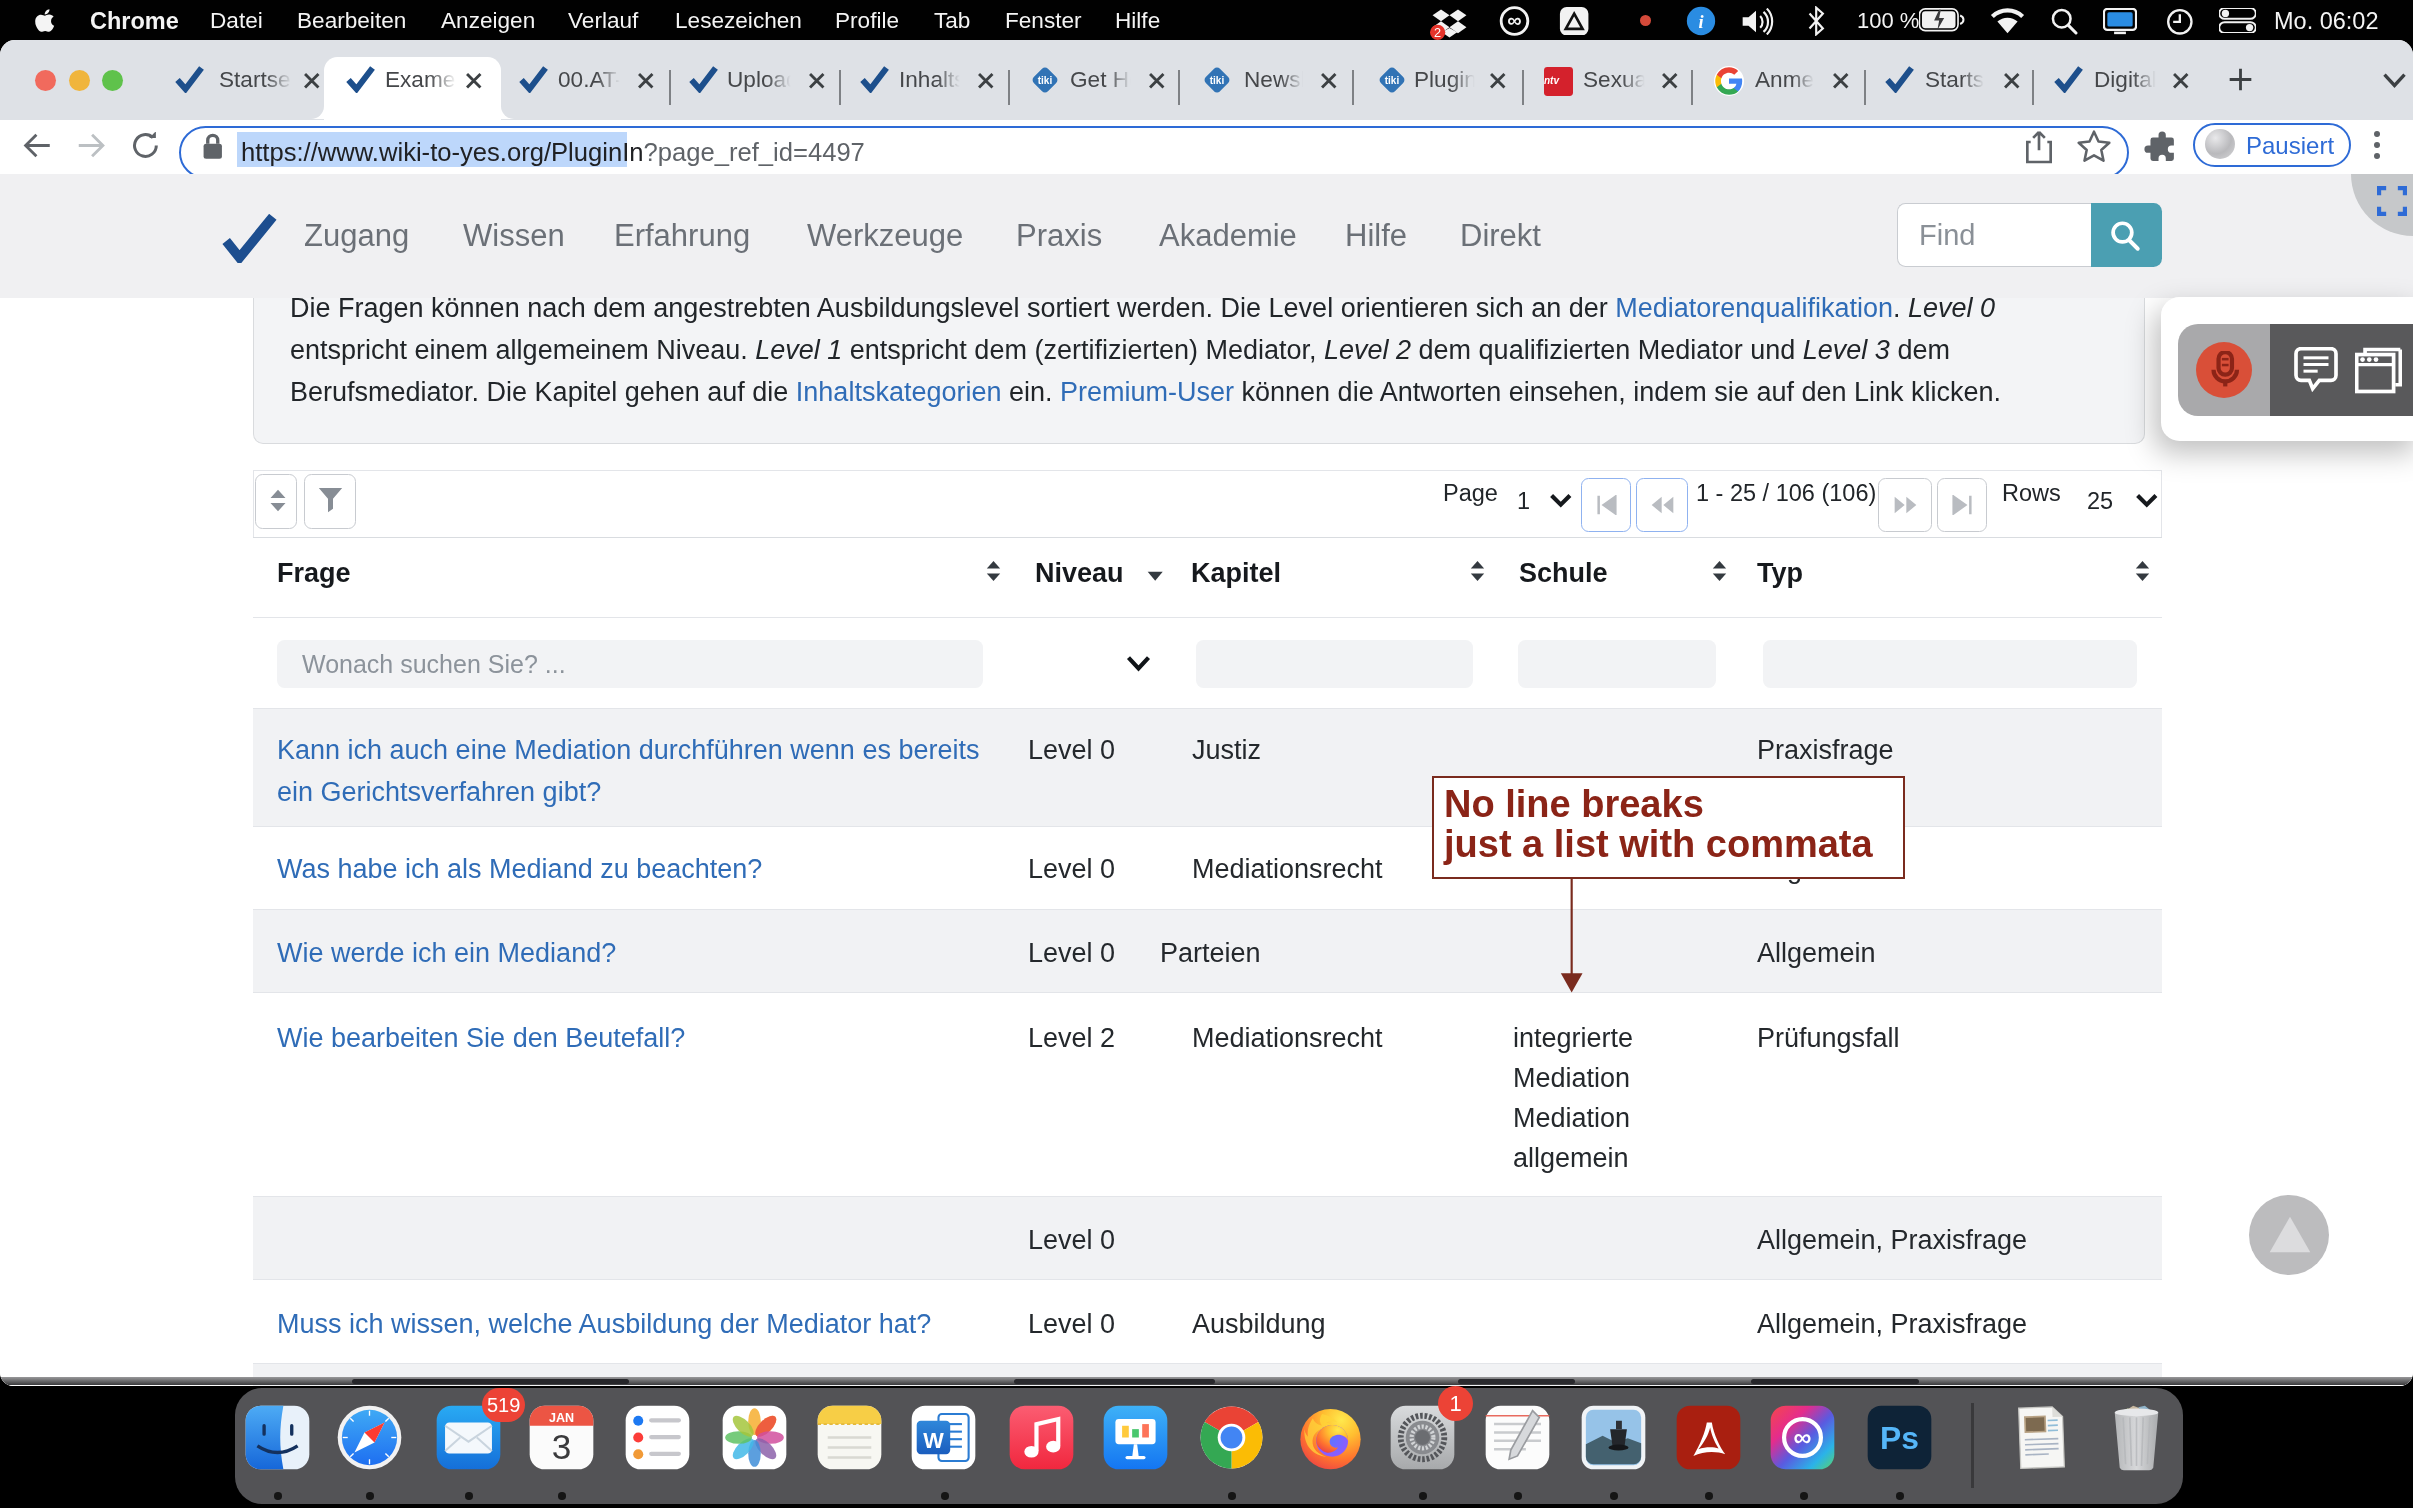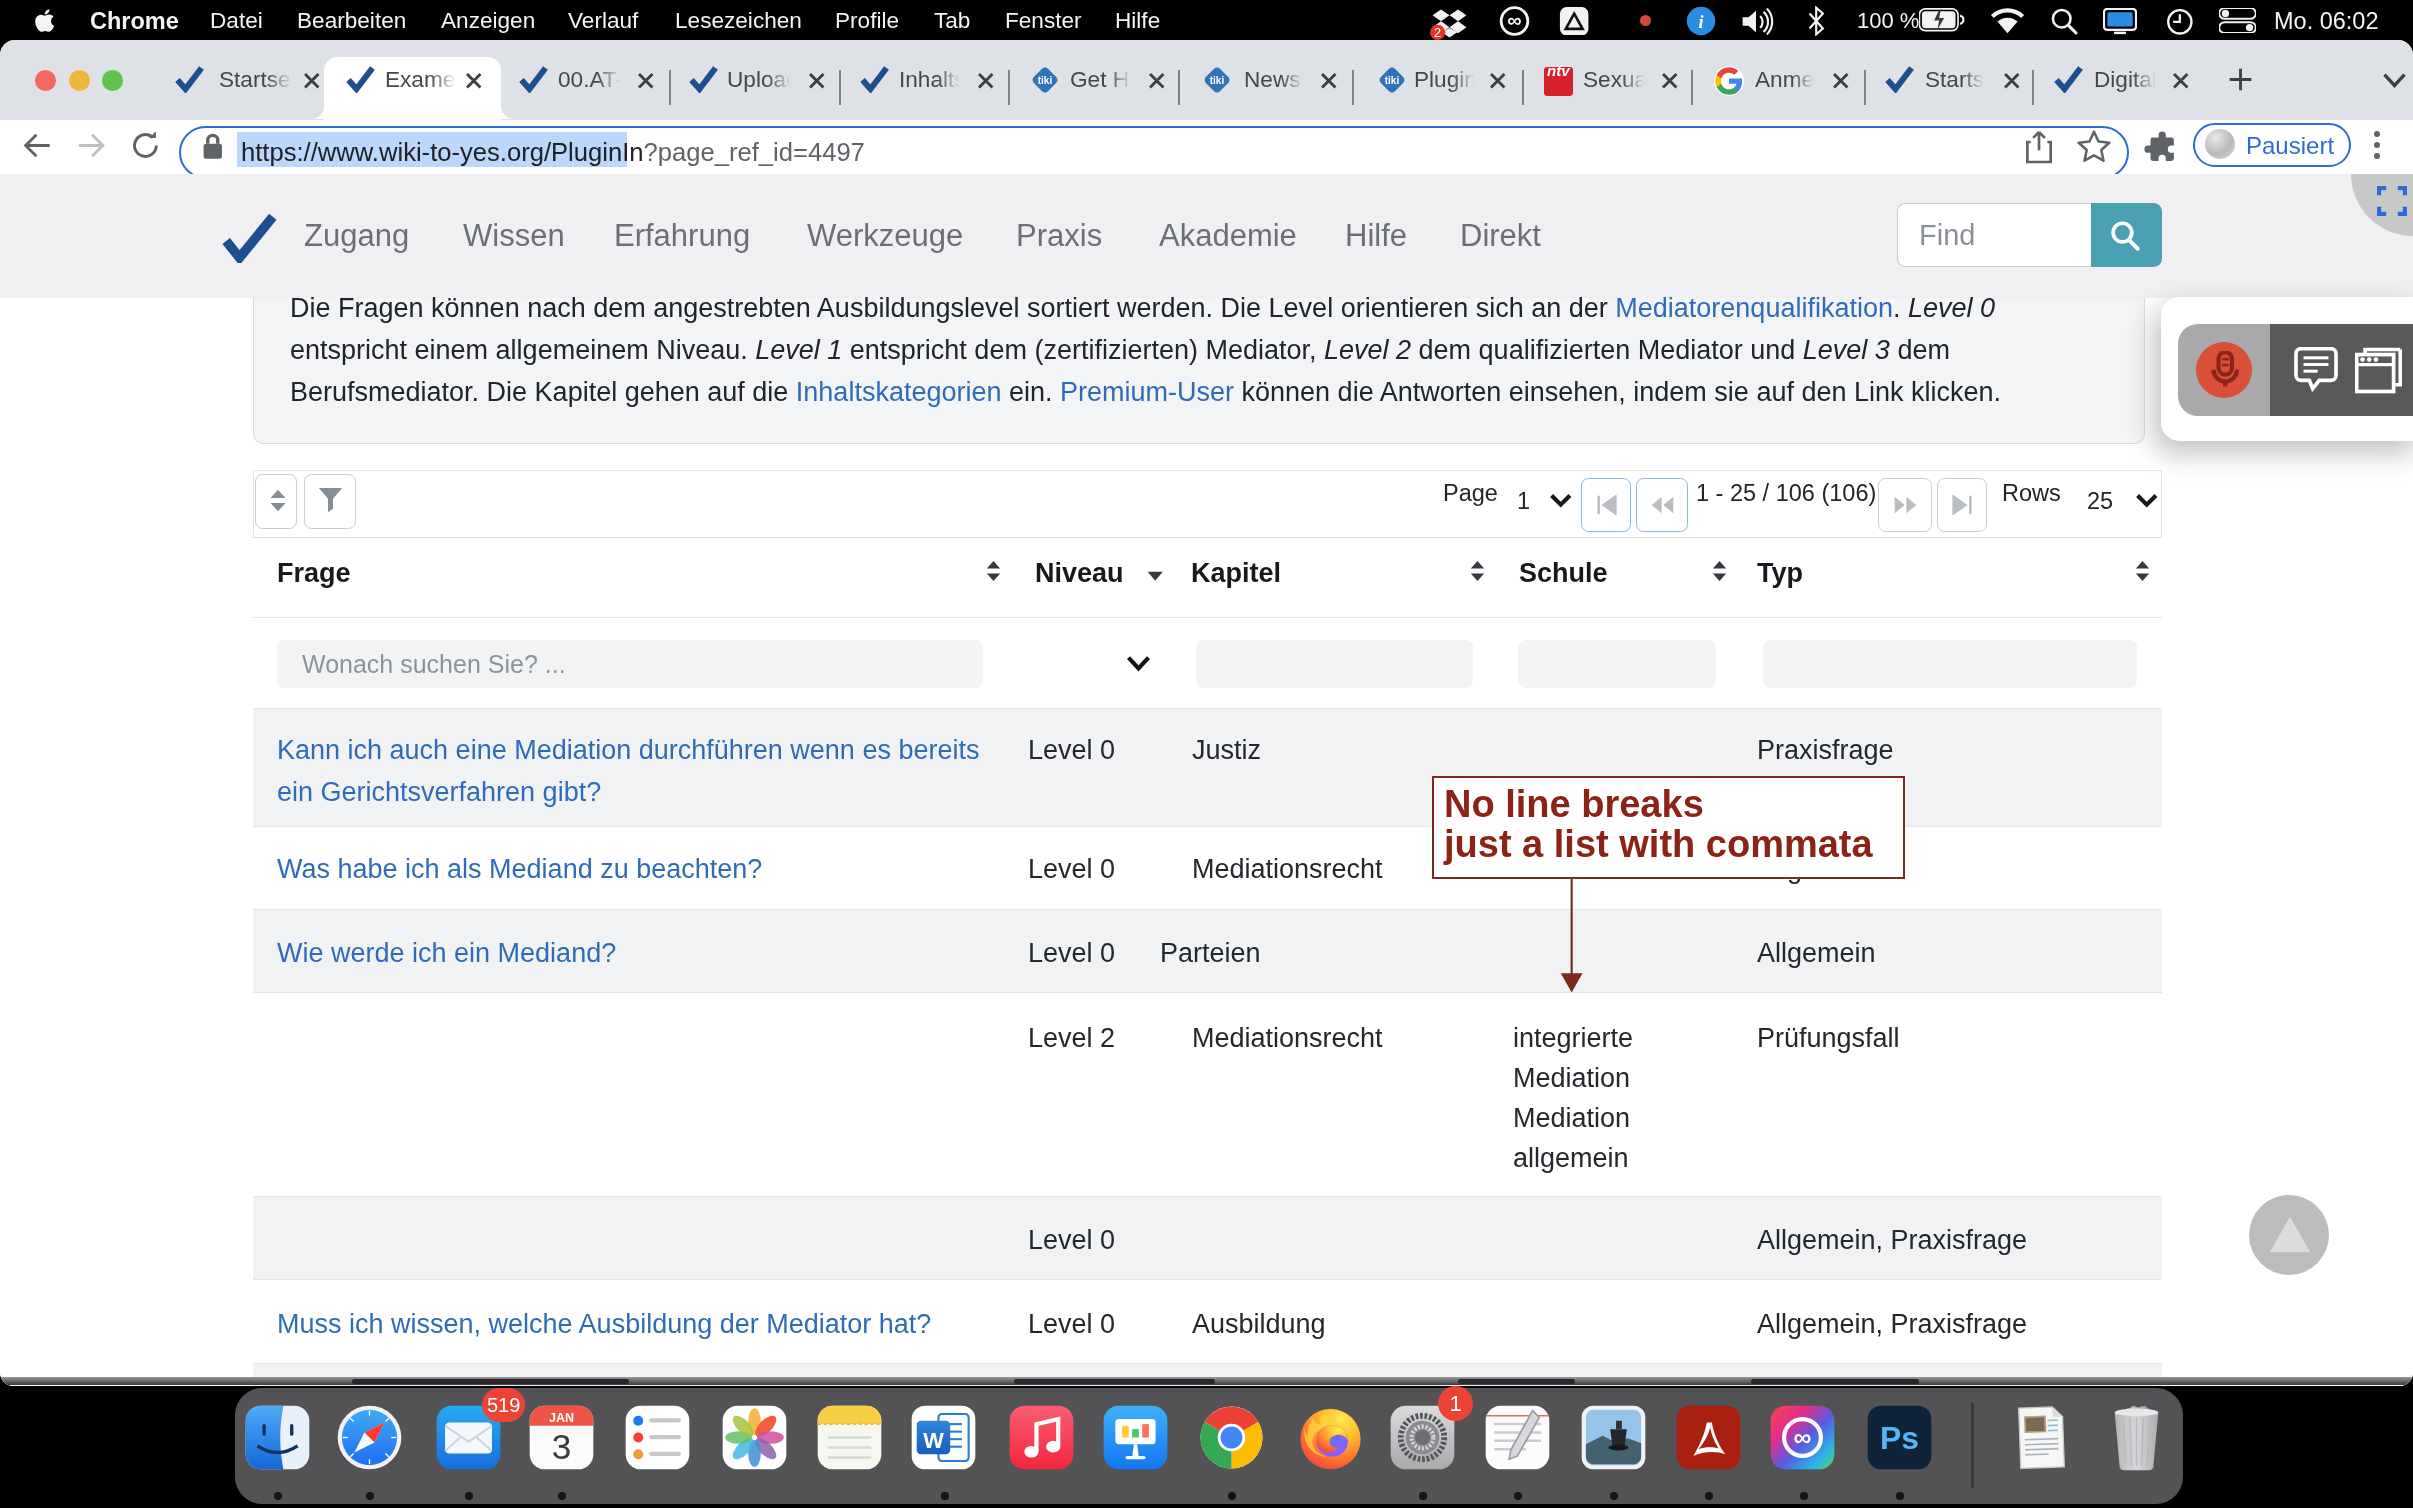--- a/index.html
+++ b/index.html
@@ -216,21 +216,21 @@
       <svg class="abs tiki" style="left:1377px;top:25px" viewBox="0 0 36 36">
           <rect x="6" y="6" width="24" height="24" rx="5" fill="#3173b5" transform="rotate(45 18 18)"></rect>
           <text x="18" y="23" font-size="12" fill="#fff" text-anchor="middle" font-family="Liberation Sans" font-weight="bold">tiki</text>
         </svg>
       <div class="tab-t fade" style="left:1414px;width:64px">PluginIn</div>
         <div class="tabx" style="left:1486px"><svg viewBox="0 0 28 28" width="23.5" height="23.5">
             <path d="M6 6 L22 22 M22 6 L6 22" stroke="#3c4043" stroke-width="3.4"></path>
           </svg></div>
       <div class="sep" style="left:1522px"></div>
       <div class="abs" style="left:1544px;top:27px;width:28.5px;height:28.5px;background:#d4212c;border-radius:3.4px"></div>
-      <div class="abs" style="left:1544px;top:17px;width:28.5px;height:28.5px;line-height:28.5px;text-align:center;color:#fff;font-size:15px;font-weight:bold;font-style:italic">ntv</div>
+      <div class="abs" style="left:1544px;top:27px;width:28.5px;height:28.5px;line-height:28.5px;color:#fff;font-size:10px;font-weight:bold;font-style:italic">ntv</div>
       <div class="tab-t fade" style="left:1583px;width:65px">Sexuali</div>
         <div class="tabx" style="left:1658px"><svg viewBox="0 0 28 28" width="23.5" height="23.5">
             <path d="M6 6 L22 22 M22 6 L6 22" stroke="#3c4043" stroke-width="3.4"></path>
           </svg></div>
       <div class="sep" style="left:1691px"></div>
       <svg class="abs" style="left:1714px;top:26px" width="30" height="30" viewBox="0 0 48 48">
         <circle cx="24" cy="24" r="24" fill="#fff"></circle>
         <path fill="#4285F4" d="M45.1 24.5c0-1.6-.1-3.1-.4-4.5H24v8.5h11.8c-.5 2.8-2.1 5.1-4.4 6.7v5.5h7.1c4.2-3.8 6.6-9.5 6.6-16.2z"></path>
         <path fill="#34A853" d="M24 46c5.9 0 10.9-2 14.5-5.3l-7.1-5.5c-2 1.3-4.5 2.1-7.4 2.1-5.7 0-10.5-3.8-12.2-9h-7.3v5.7C8.1 41.2 15.5 46 24 46z"></path>
         <path fill="#FBBC05" d="M11.8 28.3c-.4-1.3-.7-2.8-.7-4.3s.2-3 .7-4.3v-5.7H4.5C3 17.1 2 20.4 2 24s1 6.9 2.5 10z"></path>
@@ -433,20 +433,21 @@
       <div class="cellL ctext qlink" style="left:277px;top:675px">Was habe ich als Mediand zu beachten?</div>
       <div class="cellL ctext" style="left:1028px;top:675px">Level 0</div>
       <div class="cellL ctext" style="left:1192px;top:675px">Mediationsrecht</div>
       <div class="cellL ctext" style="left:1757px;top:675px">Allgemein</div>
       
       <div class="cellL ctext qlink" style="left:277px;top:759px">Wie werde ich ein Mediand?</div>
       <div class="cellL ctext" style="left:1028px;top:759px">Level 0</div>
       <div class="cellL ctext" style="left:1160px;top:759px">Parteien</div>
       <div class="cellL ctext" style="left:1757px;top:759px">Allgemein</div>
       
+      <div class="cellL ctext qlink" style="left:277px;top:844px">Wie bearbeiten Sie den Beutefall?</div>
       <div class="cellL ctext" style="left:1028px;top:844px">Level 2</div>
       <div class="cellL ctext" style="left:1192px;top:844px">Mediationsrecht</div>
       <div class="cellL ctext" style="left:1513px;top:844px">integrierte<br>Mediation<br>Mediation<br>allgemein</div>
       <div class="cellL ctext" style="left:1757px;top:844px">Prüfungsfall</div>
       
       <div class="cellL ctext" style="left:1028px;top:1046px">Level 0</div>
       <div class="cellL ctext" style="left:1757px;top:1046px">Allgemein, Praxisfrage</div>
       
       <div class="cellL ctext qlink" style="left:277px;top:1130px">Muss ich wissen, welche Ausbildung der Mediator hat?</div>
       <div class="cellL ctext" style="left:1028px;top:1130px">Level 0</div>

